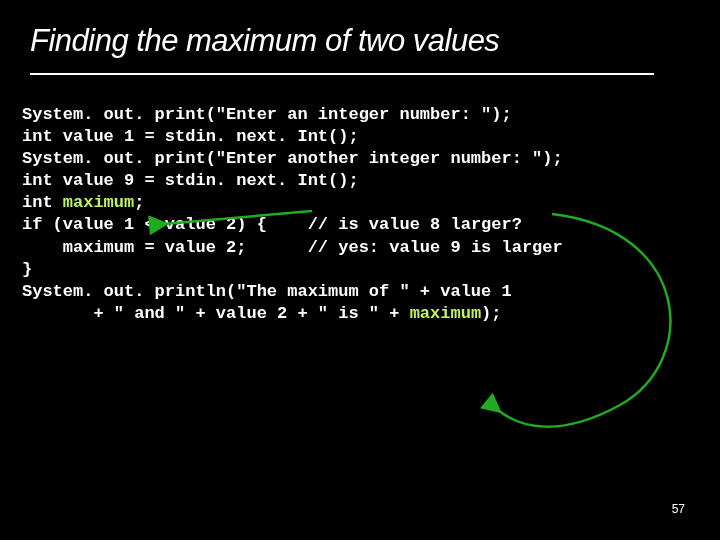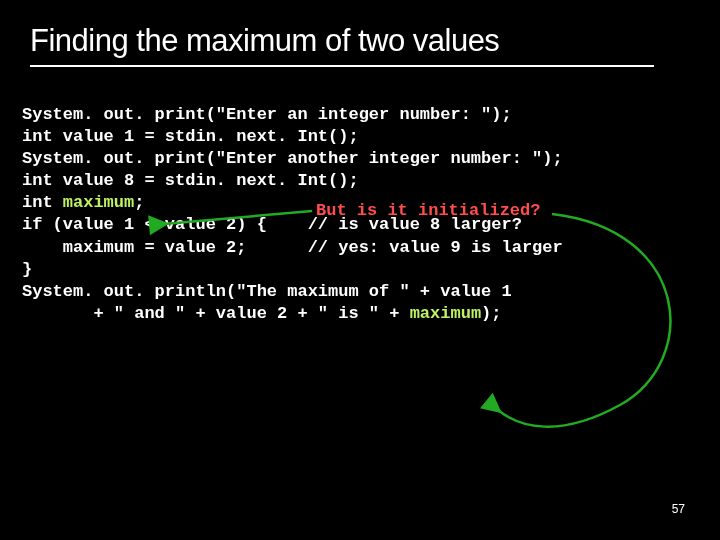--- a/index.html
+++ b/index.html
@@ -9,22 +9,23 @@
     height: 540px;
     background: #000;
     color: #fff;
     position: relative;
     font-family: Verdana, Arial, sans-serif;
   }
   .title {
     font-size: 31px;
     font-weight: 400;
     color: #fff;
-    padding: 23px 30px 6px 30px;
+    padding: 23px 30px 14px 30px;
     letter-spacing: -0.5px;
+    font-style: italic;
   }
   .underline {
     height: 2px;
     background: #fff;
     margin: 0 30px 22px 30px;
     width: 624px;
   }
   .content {
     position: absolute;
     top: 104px;
@@ -63,34 +64,33 @@
 
 <div class="slide">
 
   <div class="title">Finding the maximum of two values</div>
   <div class="underline"></div>
 
   <div class="content">
     <div class="line">System. out. print("Enter an integer number: ");</div>
     <div class="line">int value 1 = stdin. next. Int();</div>
     <div class="line">System. out. print("Enter another integer number: ");</div>
-    <div class="line">int value 8 = stdin. next. Int();</div>
+    <div class="line">int value 9 = stdin. next. Int();</div>
     <div class="line"></div>
     <div class="line"><span>int </span><span class="red">maximum</span><span>;</span></div>
     <div class="line"><span>if (value 1 &lt; value 2) {    </span><span>// is value 8 larger?</span></div>
     <div class="line"><span>    maximum = value 2;      </span><span>// yes: value 9 is larger</span></div>
     <div class="line">}</div>
     <div class="line"></div>
     <div class="line"></div>
     <div class="line"></div>
     <div class="line">System. out. println("The maximum of " + value 1</div>
     <div class="line"><span>       + " and " + value 2 + " is " + </span><span class="red">maximum</span><span>);</span></div>
   </div>
 
-  <div class="annot" style="top:201px; left:316px;">But is it initialized?</div>
 
   <svg class="arrow" width="720" height="540" style="top:0;left:0;">
     <defs>
       <marker id="ah1" markerWidth="10" markerHeight="8" refX="2" refY="4" orient="auto">
         <path d="M8,0 L0,4 L8,8 Z" fill="#22aa22"></path>
       </marker>
     </defs>
     <path d="M 312 211 L 164 224" stroke="#22aa22" stroke-width="2.5" fill="none" marker-end="url(#ah1)"></path>
   </svg>
 

